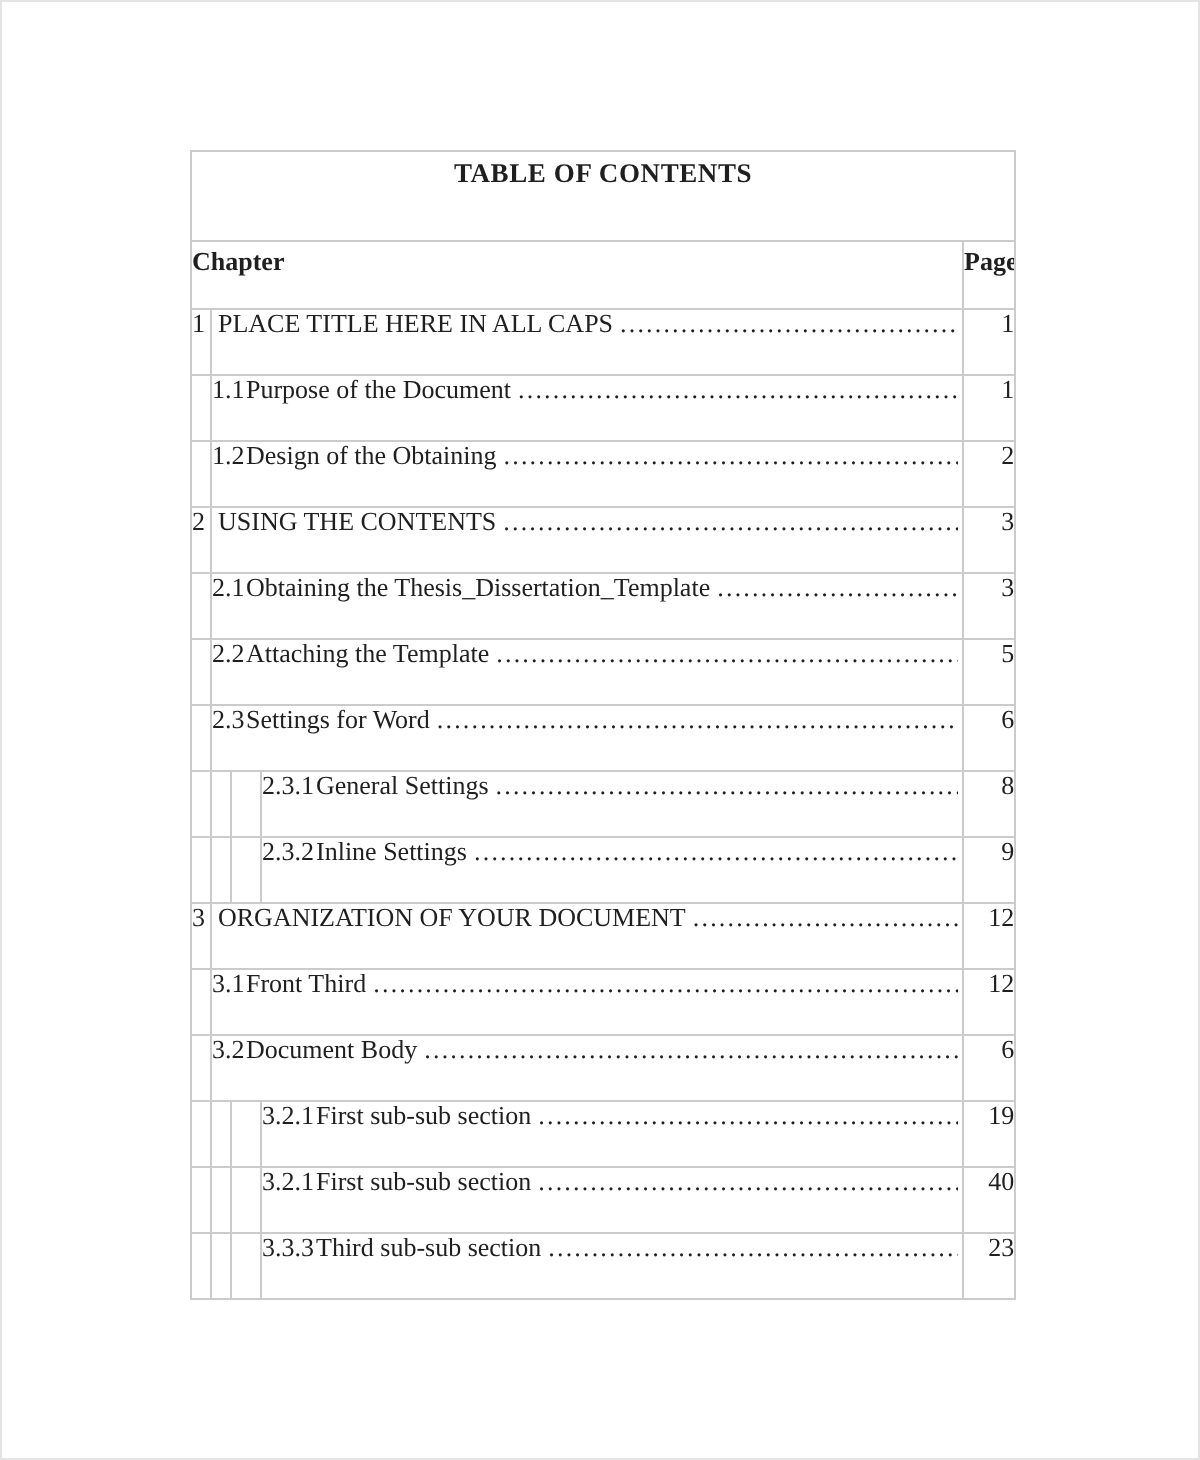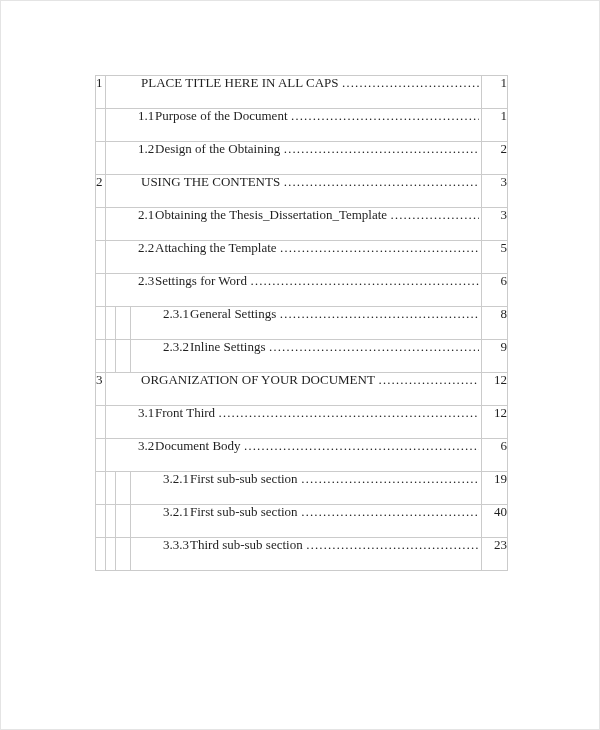--- a/index.html
+++ b/index.html
@@ -34,21 +34,21 @@
     font-size: 13.5px;
     letter-spacing: 0.3px;
     padding-top: 4px;
   }
   tr.header-row td { height: 30px; font-weight: bold; padding-top: 3px; }
   td.chapter-head { padding-left: 2px; }
   td.page-head { padding-left: 2px; }
   tr.toc-row td { height: 32px; }
   td.num-cell { padding: 3px 0 0 2px; }
   td.content-cell { padding: 3px 0 0 1px; }
-  .line { display: flex; align-items: center; overflow: hidden; padding-right: 2px; margin-left: 32px; }
+  .line { display: flex; align-items: center; overflow: hidden; padding-right: 2px; }
   .row-num { flex: 0 0 auto; white-space: nowrap; font-family: Liberation Serif, serif; }
   .row-num.w2 { width: 17px; }
   .row-num.w3 { width: 27px; }
   .row-title { flex: 0 0 auto; white-space: nowrap; padding-right: 3px; }
   .row-title.t1 { padding-left: 3px; }
   .leader { flex: 1 1 auto; overflow: hidden; white-space: nowrap; }
   td.page-cell { text-align: right; padding: 3px 3px 0 0; }
 </style>
 </head>
 <body>
@@ -57,21 +57,30 @@
   <table class="toc">
     <colgroup>
       <col style="width:10px">
         <col style="width:10px">
         <col style="width:15px">
         <col style="width:351px">
         <col style="width:26px">
     </colgroup>
 
     <tbody>
-
+        <tr class="title-row">
+      <td colspan="5">
+        <span>TABLE OF CONTENTS</span>
+      </td>
+    </tr>
+
+    <tr class="header-row">
+      <td colspan="4" class="chapter-head">Chapter</td>
+      <td class="page-head">Page</td>
+    </tr>
 
     <tr class="toc-row">
       <td class="num-cell"><span>1</span></td>
       <td class="content-cell" colspan="3">
         <div class="line">
               <span class="row-title t1">PLACE TITLE HERE IN ALL CAPS</span>
               <span class="leader">………………………………………………………………………………………………………………………………………………………………………………</span>
             </div>
       </td>
       <td class="page-cell">1</td>

